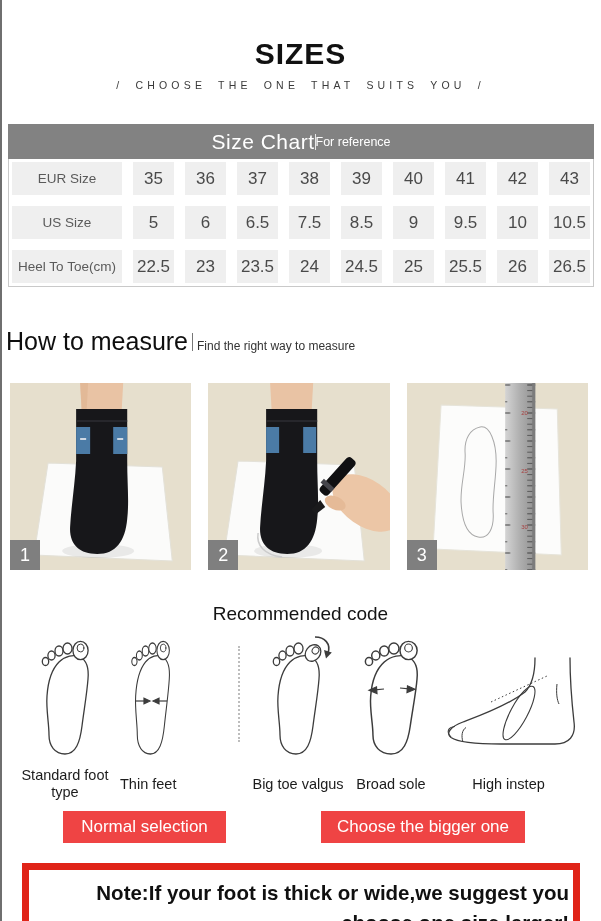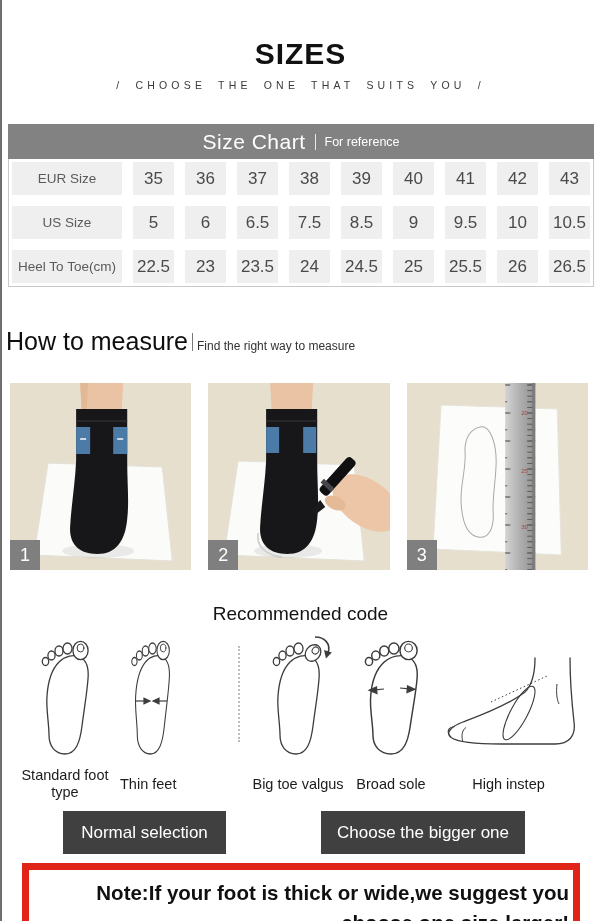--- a/index.html
+++ b/index.html
@@ -11,21 +11,21 @@
   .left-edge{position:absolute;left:0;top:0;width:2px;height:921px;background:#6f6f6f;}
 
   
   .hero{padding-top:36px;text-align:center;}
   .hero-title{font-size:30px;font-weight:700;letter-spacing:1px;color:#111;line-height:36px;}
   .hero-sub{margin-top:7px;font-size:10.5px;letter-spacing:4.2px;word-spacing:5px;color:#3a3a3a;}
 
   
   .chart{margin:33px 7px 0 8px;}
   .chart-header{
-    height:35px;background:#828282;color:#ffffff;display:flex;align-items:center;justify-content:center;gap:9px;
+    height:35px;background:#828282;color:#ffffff;display:flex;align-items:center;justify-content:center;
   }
   .chart-header .t1{font-size:21px;letter-spacing:0.5px;}
   .chart-header .vbar{width:1px;height:16px;background:#e8e8e8;}
   .chart-header .t2{font-size:12.5px;}
   .chart-grid{
     display:grid;grid-template-columns:110px repeat(9,1fr);gap:11px;
     background:#ffffff;border:1px solid #c9c9c9;border-top:none;padding:3px;
   }
   .cell{background:#efefef;height:33px;display:flex;align-items:center;justify-content:center;
         font-size:17px;color:#4a4a4a;}
@@ -53,21 +53,21 @@
   .diag-divider{width:0;border-left:2px dotted #bdbdbd;height:96px;margin-top:10px;}
   .diag-right{flex:1;display:flex;justify-content:space-evenly;align-items:flex-end;}
   .fig{display:flex;flex-direction:column;align-items:center;}
   .fig-label{
     margin-top:10px;font-size:14.5px;color:#1c1c1c;text-align:center;line-height:1.15;
     height:36px;display:flex;align-items:center;max-width:110px;
   }
 
   .btn-row{position:relative;height:29px;margin-top:9px;}
   .gray-btn{
-    position:absolute;top:0;height:43px;background:#404040;color:#ffffff;font-size:17px;
+    position:absolute;top:0;height:32px;background:#ef4444;color:#ffffff;font-size:17px;
     display:flex;align-items:center;justify-content:center;
   }
   .gray-btn.left{left:63px;width:163px;}
   .gray-btn.right{left:321px;width:204px;}
 
   
   .note{
     margin:23px 21px 0 22px;border:7px solid #e02418;padding:8px 4px;
     text-align:right;font-weight:700;font-size:20.5px;line-height:1.45;color:#101010;
   }

